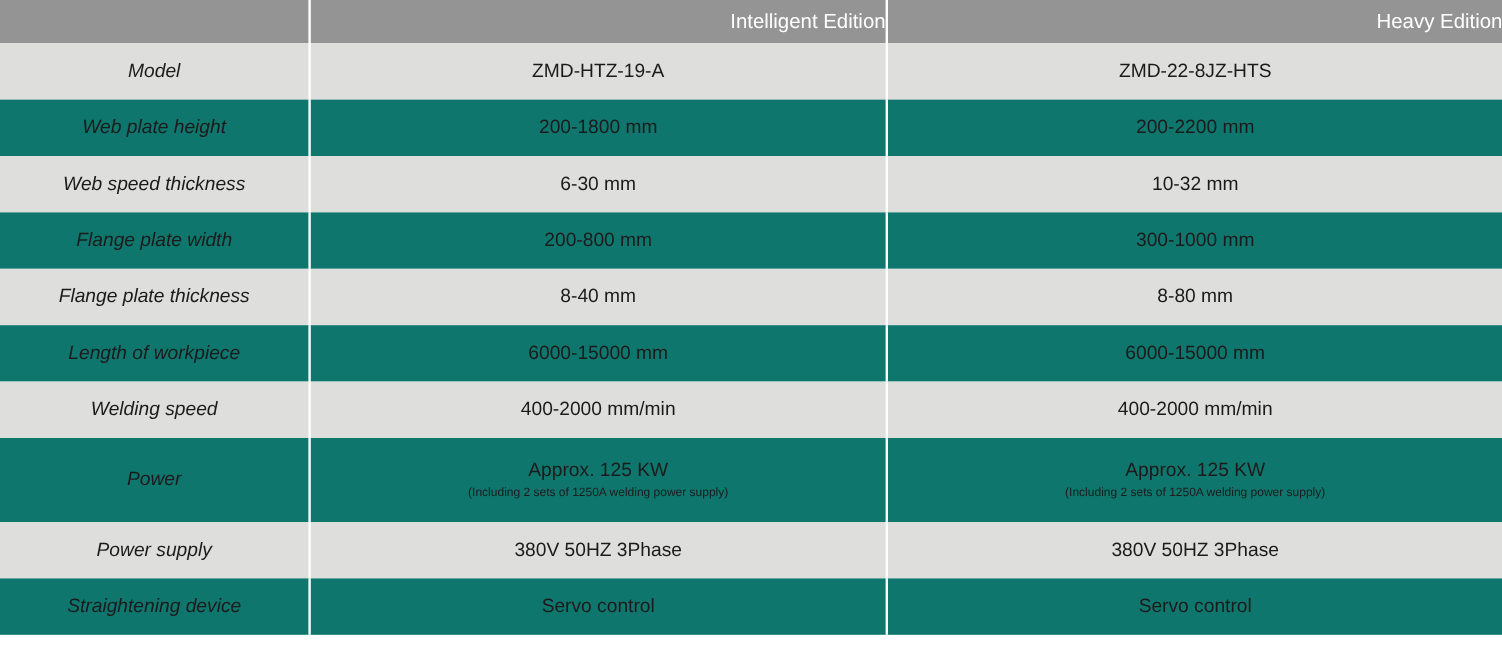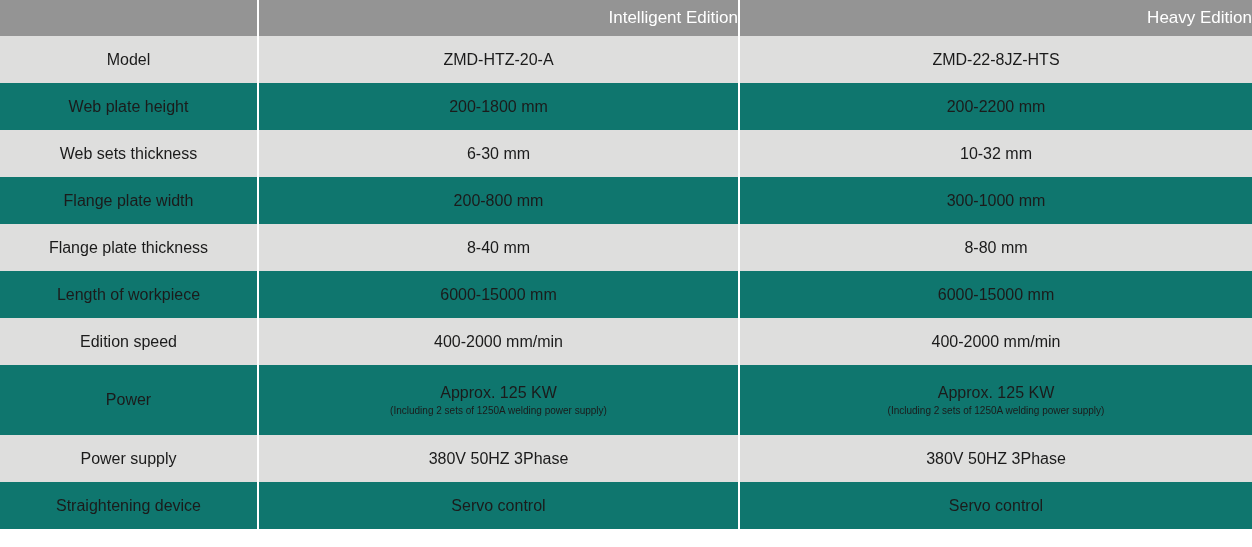--- a/index.html
+++ b/index.html
@@ -50,20 +50,21 @@
     vertical-align: middle;
     height: 47px;
     padding: 0 6px;
     border-left: 2px solid #ffffff;
     border-right: 2px solid #ffffff;
     line-height: 1.35;
   }
   tbody td.label-cell {
     border-left: none;
     border-right: 2px solid #ffffff;
+    font-style: italic;
   }
   tbody td.last-cell {
     border-right: none;
     margin-left: 40px;
   }
 
   tbody tr.row-light td { background: #dededd; }
   tbody tr.row-dark td { background: #0f766e; }
 
   tbody tr.tall td { height: 70px; }
@@ -84,32 +85,32 @@
     <tr>
       <th class="label-head"></th>
       <th>Intelligent Edition</th>
       <th class="last-head">Heavy Edition</th>
     </tr>
   </thead>
   <tbody>
 
     <tr class="row-light">
       <td class="label-cell">Model</td>
-      <td>ZMD-HTZ-20-A</td>
+      <td>ZMD-HTZ-19-A</td>
       <td class="last-cell">ZMD-22-8JZ-HTS</td>
     </tr>
 
     <tr class="row-dark">
       <td class="label-cell">Web plate height</td>
       <td>200-1800 mm</td>
       <td class="last-cell">200-2200 mm</td>
     </tr>
 
     <tr class="row-light">
-      <td class="label-cell">Web sets thickness</td>
+      <td class="label-cell">Web speed thickness</td>
       <td>6-30 mm</td>
       <td class="last-cell">10-32 mm</td>
     </tr>
 
     <tr class="row-dark">
       <td class="label-cell">Flange plate width</td>
       <td>200-800 mm</td>
       <td class="last-cell">300-1000 mm</td>
     </tr>
 
@@ -119,21 +120,21 @@
       <td class="last-cell">8-80 mm</td>
     </tr>
 
     <tr class="row-dark">
       <td class="label-cell">Length of workpiece</td>
       <td>6000-15000 mm</td>
       <td class="last-cell">6000-15000 mm</td>
     </tr>
 
     <tr class="row-light">
-      <td class="label-cell">Edition speed</td>
+      <td class="label-cell">Welding speed</td>
       <td>400-2000 mm/min</td>
       <td class="last-cell">400-2000 mm/min</td>
     </tr>
 
     <tr class="row-dark tall">
       <td class="label-cell">Power</td>
       <td>
         <span class="multiline-line">Approx. 125 KW</span>
         <span class="multiline-line small">(Including 2 sets of 1250A welding power supply)</span>
       </td>

